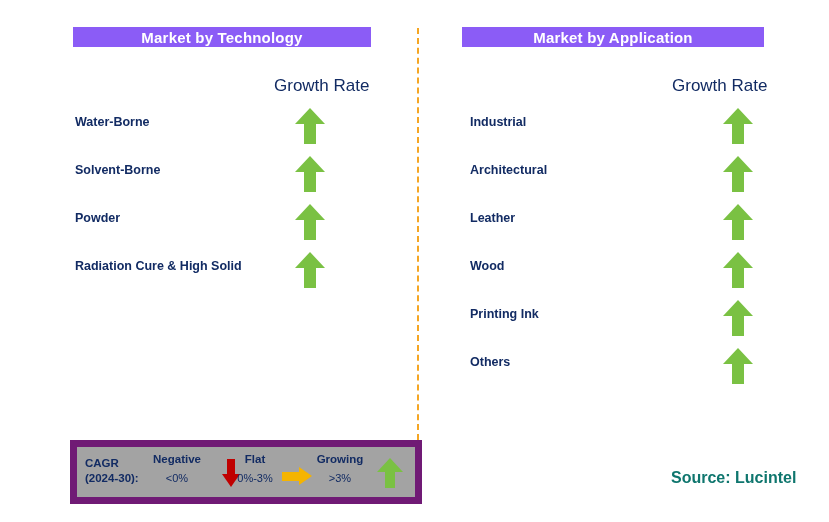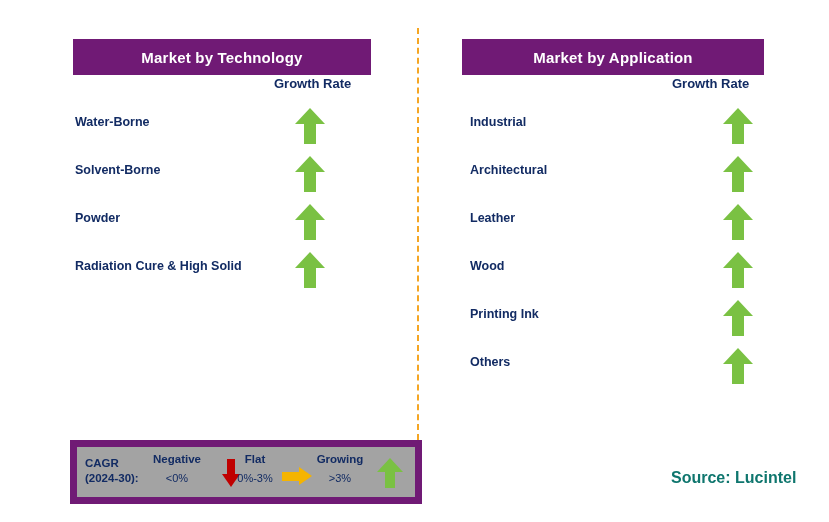--- a/index.html
+++ b/index.html
@@ -17,41 +17,41 @@
   .panel {
     position: absolute;
     top: 0;
     height: 522px;
   }
   #panel-technology { left: 0; width: 415px; }
   #panel-application { left: 415px; width: 414px; }
 
   .header-bar {
     position: absolute;
-    top: 39px;
-    height: 36px;
-    background: #701a75;
+    top: 27px;
+    height: 20px;
+    background: #8b5cf6;
     display: flex;
     align-items: center;
     justify-content: center;
   }
   #panel-technology .header-bar { left: 73px; width: 298px; }
   #panel-application .header-bar { left: 47px; width: 302px; }
   .header-bar .title {
     color: #ffffff;
     font-size: 15px;
     font-weight: bold;
     letter-spacing: 0.2px;
   }
 
   .growth-label {
     position: absolute;
     top: 76px;
-    font-size: 13px;
-    font-weight: bold;
+    font-size: 17px;
+    font-weight: normal;
     color: #122b63;
   }
   #panel-technology .growth-label { left: 274px; }
   #panel-application .growth-label { left: 257px; }
 
   .rows {
     position: absolute;
     top: 106px;
     left: 0;
     right: 0;

